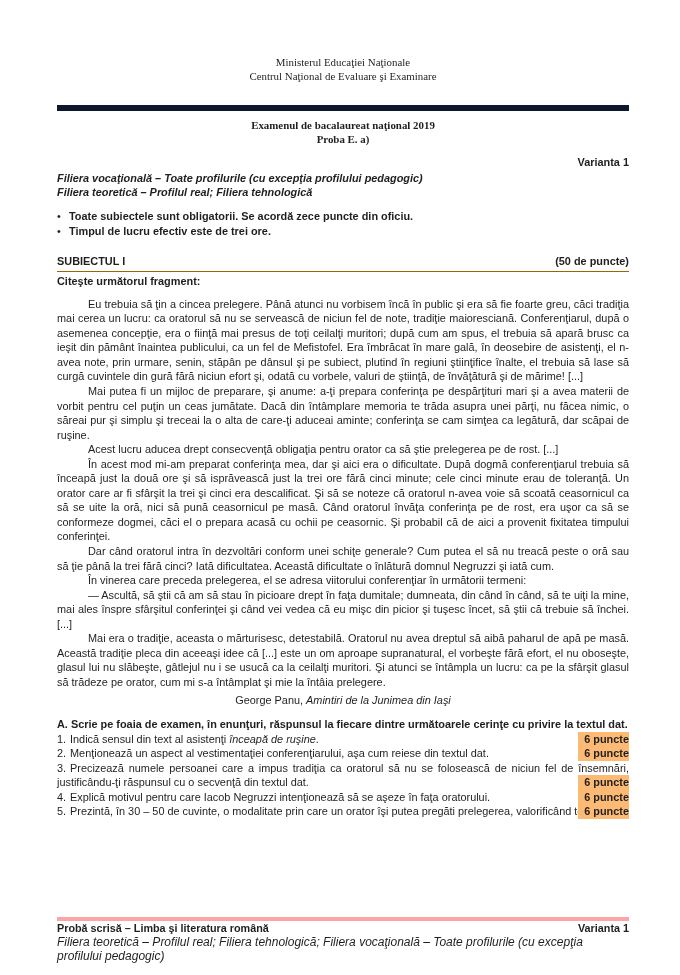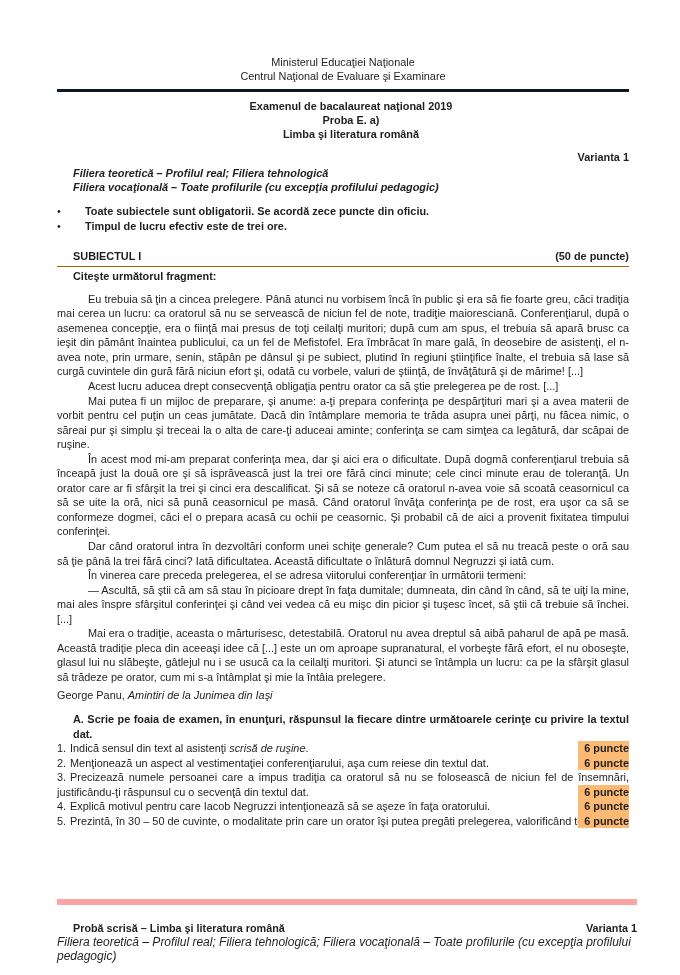--- a/index.html
+++ b/index.html
@@ -9,27 +9,27 @@
     height: 975px;
     margin: 0 auto;
     background: #ffffff;
     box-sizing: border-box;
     padding: 56px 51px 0 57px;
     font-family: "Liberation Sans", "DejaVu Sans", sans-serif;
     font-size: 10.9px;
     line-height: 14.55px;
     color: #1f1f1f;
   }
-  .center { text-align: center; }
+  .center { text-align: center; font-family: Liberation Serif, serif; }
   .right  { text-align: right; }
-  .bold   { font-weight: bold; margin-left: 16px; }
+  .bold   { font-weight: bold; }
   .italic { font-style: italic; }
 
   .inst-line { line-height: 13.5px; }
-  .rule-under { border-bottom: 3px solid #0f172a; padding-bottom: 6px; }
+  .rule-under { border-bottom: 6px solid #0f172a; padding-bottom: 22px; }
   .exam-block { margin-top: 7px; line-height: 14px; }
   .variant-line { margin-top: 9px; line-height: 14px; }
   .filiera-block { margin-top: 2px; line-height: 14px; }
 
   .notes { margin-top: 10px; line-height: 14.8px; }
   .note .bullet { display: inline-block; width: 12px; text-align: left; }
 
   .subject-header {
     margin-top: 15px;
     display: flex;
@@ -37,63 +37,62 @@
     border-bottom: 1px solid #a16207;
     padding-bottom: 3px;
   }
   .instruction { margin-top: 2px; margin-bottom: 8px; }
 
   .fragment p {
     margin: 0;
     text-align: justify;
     text-indent: 31px;
   }
-  .attribution { text-align: left; margin-top: 4px; margin-bottom: 9px; }
+  .attribution { text-align: center; margin-top: 4px; margin-bottom: 9px; }
 
   .section-a .heading-a { text-align: justify; }
   .req-item { position: relative; text-align: justify; }
   .req-item .num { display: inline-block; min-width: 13px; }
   .req-item .points {
     position: absolute;
     right: 0;
     bottom: 0;
     background: #fdba74;
     padding-left: 6px;
   }
 
   .doc-footer {
     position: absolute;
     left: 57px;
-    right: 43px;
+    right: 51px;
     bottom: 12px;
-    border-top: 6px solid #fca5a5;
-    padding-top: 16px;
+    border-top: 4px solid #fca5a5;
+    padding-top: 0;
     line-height: 14px;
   }
   .footer-row { display: flex; justify-content: space-between; font-size: 10.8px; }
   .footer-filiera { font-size: 12px; line-height: 14px; }
   .footer-page { font-size: 10.8px; }
 </style>
 </head>
 <body>
 
 <div class="page">
 
   <header>
     <div class="center inst-line">Ministerul Educaţiei Naţionale</div>
     <div class="center inst-line rule-under">Centrul Naţional de Evaluare şi Examinare</div>
     <div class="exam-block">
       <div class="center bold">Examenul de bacalaureat naţional 2019</div>
       <div class="center bold">Proba E. a)</div>
-      <div class="center bold">Limba şi literatura română</div>
     </div>
     <div class="right bold variant-line">Varianta 1</div>
     <div class="filiera-block">
+      <div class="bold italic">Filiera vocaţională – Toate profilurile (cu excepţia profilului pedagogic)</div>
       <div class="bold italic">Filiera teoretică – Profilul real; Filiera tehnologică</div>
-      <div class="bold italic">Filiera vocaţională – Toate profilurile (cu excepţia profilului pedagogic)</div>
     </div>
   </header>
 
   <section class="notes">
     <div class="note">
       <span class="bullet">•</span><span class="bold">Toate subiectele sunt obligatorii. Se acordă zece puncte din oficiu.</span>
     </div>
     <div class="note">
       <span class="bullet">•</span><span class="bold">Timpul de lucru efectiv este de trei ore.</span>
     </div>
@@ -101,38 +100,38 @@
 
   <div class="subject-header">
     <span class="bold">SUBIECTUL I</span>
     <span class="bold">(50 de puncte)</span>
   </div>
 
   <div class="bold instruction">Citeşte următorul fragment:</div>
 
   <div class="fragment">
     <p>Eu trebuia să ţin a cincea prelegere. Până atunci nu vorbisem încă în public şi era să fie foarte greu, căci tradiţia mai cerea un lucru: ca oratorul să nu se servească de niciun fel de note, tradiţie maioresciană. Conferenţiarul, după o asemenea concepţie, era o fiinţă mai presus de toţi ceilalţi muritori; după cum am spus, el trebuia să apară brusc ca ieşit din pământ înaintea publicului, ca un fel de Mefistofel. Era îmbrăcat în mare gală, în deosebire de asistenţi, el n-avea note, prin urmare, senin, stăpân pe dânsul şi pe subiect, plutind în regiuni ştiinţifice înalte, el trebuia să lase să curgă cuvintele din gură fără niciun efort şi, odată cu vorbele, valuri de ştiinţă, de învăţătură şi de mărime! [...]</p>
+    <p>Mai putea fi un mijloc de preparare, şi anume: a-ţi prepara conferinţa pe despărţituri mari şi a avea materii de vorbit pentru cel puţin un ceas jumătate. Dacă din întâmplare memoria te trăda asupra unei părţi, nu făcea nimic, o săreai pur şi simplu şi treceai la o alta de care-ţi aduceai aminte; conferinţa se cam simţea ca legătură, dar scăpai de ruşine.</p>
     <p>Acest lucru aducea drept consecvenţă obligaţia pentru orator ca să ştie prelegerea pe de rost. [...]</p>
-    <p>Mai putea fi un mijloc de preparare, şi anume: a-ţi prepara conferinţa pe despărţituri mari şi a avea materii de vorbit pentru cel puţin un ceas jumătate. Dacă din întâmplare memoria te trăda asupra unei părţi, nu făcea nimic, o săreai pur şi simplu şi treceai la o alta de care-ţi aduceai aminte; conferinţa se cam simţea ca legătură, dar scăpai de ruşine.</p>
     <p>În acest mod mi-am preparat conferinţa mea, dar şi aici era o dificultate. După dogmă conferenţiarul trebuia să înceapă just la două ore şi să isprăvească just la trei ore fără cinci minute; cele cinci minute erau de toleranţă. Un orator care ar fi sfârşit la trei şi cinci era descalificat. Şi să se noteze că oratorul n-avea voie să scoată ceasornicul ca să se uite la oră, nici să pună ceasornicul pe masă. Când oratorul învăţa conferinţa pe de rost, era uşor ca să se conformeze dogmei, căci el o prepara acasă cu ochii pe ceasornic. Şi probabil că de aici a provenit fixitatea timpului conferinţei.</p>
     <p>Dar când oratorul intra în dezvoltări conform unei schiţe generale? Cum putea el să nu treacă peste o oră sau să ţie până la trei fără cinci? Iată dificultatea. Această dificultate o înlătură domnul Negruzzi şi iată cum.</p>
     <p>În vinerea care preceda prelegerea, el se adresa viitorului conferenţiar în următorii termeni:</p>
     <p>— Ascultă, să ştii că am să stau în picioare drept în faţa dumitale; dumneata, din când în când, să te uiţi la mine, mai ales înspre sfârşitul conferinţei şi când vei vedea că eu mişc din picior şi tuşesc încet, să ştii că trebuie să închei. [...]</p>
     <p>Mai era o tradiţie, aceasta o mărturisesc, detestabilă. Oratorul nu avea dreptul să aibă paharul de apă pe masă. Această tradiţie pleca din aceeaşi idee că [...] este un om aproape supranatural, el vorbeşte fără efort, el nu oboseşte, glasul lui nu slăbeşte, gâtlejul nu i se usucă ca la ceilalţi muritori. Şi atunci se întâmpla un lucru: ca pe la sfârşit glasul să trădeze pe orator, cum mi s-a întâmplat şi mie la întâia prelegere.</p>
   </div>
 
   <div class="attribution">
     <span>George Panu, </span><span class="italic">Amintiri de la Junimea din Iaşi</span>
   </div>
 
   <section class="section-a">
     <div class="bold heading-a">A. Scrie pe foaia de examen, în enunţuri, răspunsul la fiecare dintre următoarele cerinţe cu privire la textul dat.</div>
 
     <div class="req-item">
-      <span class="num">1.</span><span>Indică sensul din text al asistenţi </span><span class="italic">scrisă de ruşine</span><span>.</span>
+      <span class="num">1.</span><span>Indică sensul din text al asistenţi </span><span class="italic">înceapă de ruşine</span><span>.</span>
       <span class="points bold">6 puncte</span>
     </div>
 
     <div class="req-item">
       <span class="num">2.</span><span>Menţionează un aspect al vestimentaţiei conferenţiarului, aşa cum reiese din textul dat.</span><span class="italic"></span><span></span>
       <span class="points bold">6 puncte</span>
     </div>
 
     <div class="req-item">
       <span class="num">3.</span><span>Precizează numele persoanei care a impus tradiţia ca oratorul să nu se folosească de niciun fel de însemnări, justificându-ţi răspunsul cu o secvenţă din textul dat.</span><span class="italic"></span><span></span>

